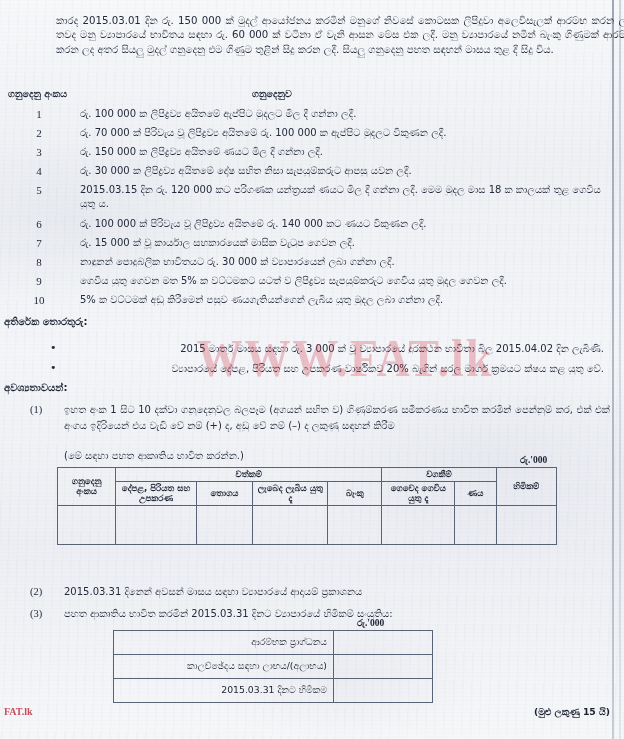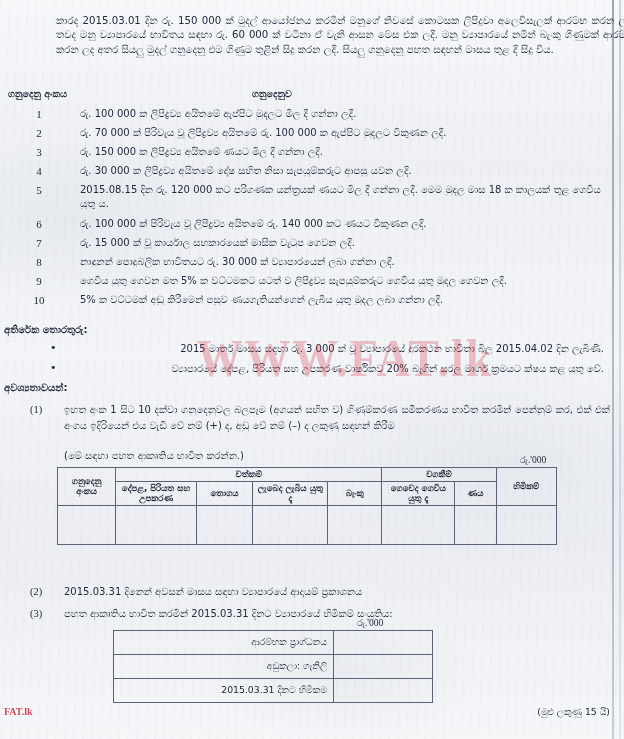--- a/index.html
+++ b/index.html
@@ -100,21 +100,21 @@
   .bullet::before{
     content:"\2022";position:absolute;left:-14px;top:-1px;font-size:11px;color:#222a3c;
   }
 
   .req{position:absolute;left:0;width:624px;font-size:10px;line-height:15.5px;color:#222a3c;filter:blur(.16px);}
   .req .rnum{position:absolute;left:30px;width:30px;font-family:"Liberation Serif","DejaVu Serif",serif;font-size:10.5px;}
   .req .rbody{position:absolute;left:64px;width:546px;text-align:justify;}
 
   
   .rs-label{
-    position:absolute;font-size:9.5px;font-weight:normal;
+    position:absolute;font-size:9.5px;font-weight:bold;
     font-family:"Liberation Serif","DejaVu Serif",serif;
     color:#1b2232;filter:blur(.14px);
   }
 
   table.grid{
     position:absolute;border-collapse:collapse;
     filter:blur(.12px);
   }
   table.grid td,table.grid th{
     border:1px solid #5a6276;
@@ -134,21 +134,21 @@
 
   #equity-table{left:113px;top:630px;width:320px;}
   #equity-table td.lbl{
     text-align:right;font-size:9.3px;padding:3px 6px;height:17px;
     font-weight:normal;
   }
   #equity-table td.val{width:92px;}
 
   .marks{
     position:absolute;right:14px;top:706px;
-    font-size:9.3px;font-weight:normal;color:#1b2232;filter:blur(.16px);
+    font-size:9.3px;font-weight:bold;color:#1b2232;filter:blur(.16px);
   }
 </style>
 </head>
 <body>
 
 <div id="page"></div>
 
 <div class="scan-seam seam-a"></div>
 <div class="scan-seam seam-b"></div>
 
@@ -172,21 +172,21 @@
   <div class="txn" style="top:145px">
     <span class="num">3</span>
     <span class="body">රු. 150 000 ක ලිපිද්‍රව්‍ය අයිතමේ ණයට මිල දී ගන්නා ලදී.</span>
   </div>
   <div class="txn" style="top:164px">
     <span class="num">4</span>
     <span class="body">රු. 30 000 ක ලිපිද්‍රව්‍ය අයිතමේ දෝෂ සහිත නිසා සැපයුම්කරුට ආපසු යවන ලදී.</span>
   </div>
   <div class="txn" style="top:183px">
     <span class="num">5</span>
-    <span class="body">2015.08.15 දින රු. 120 000 කට පරිගණක යන්ත්‍රයක් ණයට මිල දී ගන්නා ලදී. මෙම මුදල මාස 18 ක කාලයක් තුළ ගෙවිය යුතු ය.</span>
+    <span class="body">2015.03.15 දින රු. 120 000 කට පරිගණක යන්ත්‍රයක් ණයට මිල දී ගන්නා ලදී. මෙම මුදල මාස 18 ක කාලයක් තුළ ගෙවිය යුතු ය.</span>
   </div>
   <div class="txn" style="top:217px">
     <span class="num">6</span>
     <span class="body">රු. 100 000 ක් පිරිවැය වූ ලිපිද්‍රව්‍ය අයිතමේ රු. 140 000 කට ණයට විකුණන ලදී.</span>
   </div>
   <div class="txn" style="top:236px">
     <span class="num">7</span>
     <span class="body">රු. 15 000 ක් වූ කාර්යාල සහකාරයෙක් මාසික වැටුප ගෙවන ලදී.</span>
   </div>
   <div class="txn" style="top:255px">
@@ -195,21 +195,21 @@
   </div>
   <div class="txn" style="top:274px">
     <span class="num">9</span>
     <span class="body">ගෙවිය යුතු ගෙවන මත 5% ක වට්ටමකට යටත් ව ලිපිද්‍රව්‍ය සැපයුම්කරුට ගෙවිය යුතු මුදල ගෙවන ලදී.</span>
   </div>
   <div class="txn" style="top:293px">
     <span class="num">10</span>
     <span class="body">5% ක වට්ටමක් අඩු කිරීමෙන් පසුව ණයගැතියන්ගෙන් ලැබිය යුතු මුදල ලබා ගන්නා ලදී.</span>
   </div>
 
-  <div class="sec-head" style="top:324px">අතිරේක තොරතුරු:</div>
+  <div class="sec-head" style="top:316px">අතිරේක තොරතුරු:</div>
   <div class="bullet" style="top:342px">2015 මාර්තු මාසය සඳහා රු. 3 000 ක් වූ ව්‍යාපාරයේ දුරකථන භාවිතා බිල 2015.04.02 දින ලැබිණි.</div>
   <div class="bullet" style="top:362px">ව්‍යාපාරයේ දේපළ, පිරියත සහ උපකරණ වාර්ෂිකව 20% බැගින් සරල මාර්ග ක්‍රමයට ක්ෂය කළ යුතු වේ.</div>
 
   <div class="sec-head" style="top:382px">අවශ්‍යතාවයන්:</div>
 
   <div class="req" style="top:402px">
     <span class="rnum">(1)</span>
     <span class="rbody">ඉහත අංක 1 සිට 10 දක්වා ගනුදෙනුවල බලපෑම (අගයන් සහිත ව) ගිණුම්කරණ සමීකරණය භාවිත කරමින් පෙන්නුම් කර, එක් එක් අංගය ඉදිරියෙන් එය වැඩි වේ නම් (+) ද, අඩු වේ නම් (–) ද ලකුණු සඳහන් කිරීම</span>
   </div>
   <div class="req" style="top:448px">
@@ -259,21 +259,21 @@
 
   <div class="rs-label" style="left:357px;top:618px">රු.'000</div>
 
   <table class="grid" id="equity-table">
     <tbody>
         <tr>
       <td class="lbl">ආරම්භක ප්‍රාග්ධනය</td>
       <td class="val"></td>
     </tr>
     <tr>
-      <td class="lbl">අඩුකලා: ගැනිලි</td>
+      <td class="lbl">කාලච්ඡේදය සඳහා ලාභය/(අලාභය)</td>
       <td class="val"></td>
     </tr>
     <tr>
       <td class="lbl">2015.03.31 දිනට හිමිකම</td>
       <td class="val"></td>
     </tr>
   </tbody>
     </table>
 
   <div class="marks">(මුළු ලකුණු 15 යි)</div>

